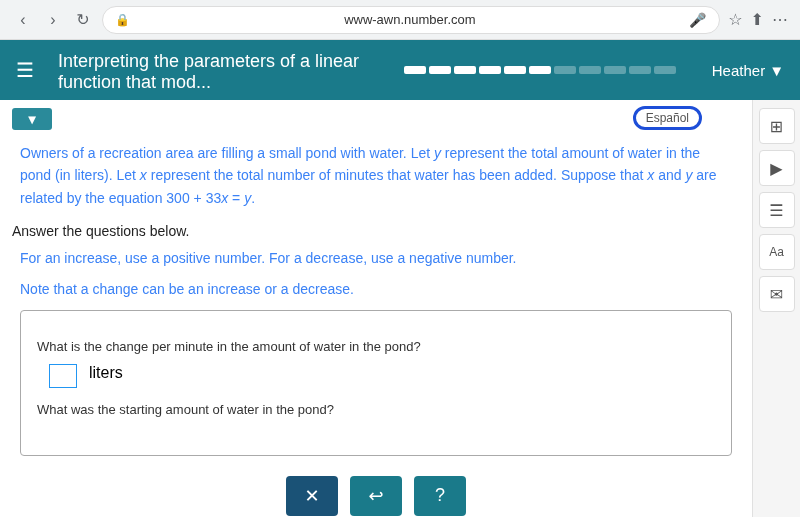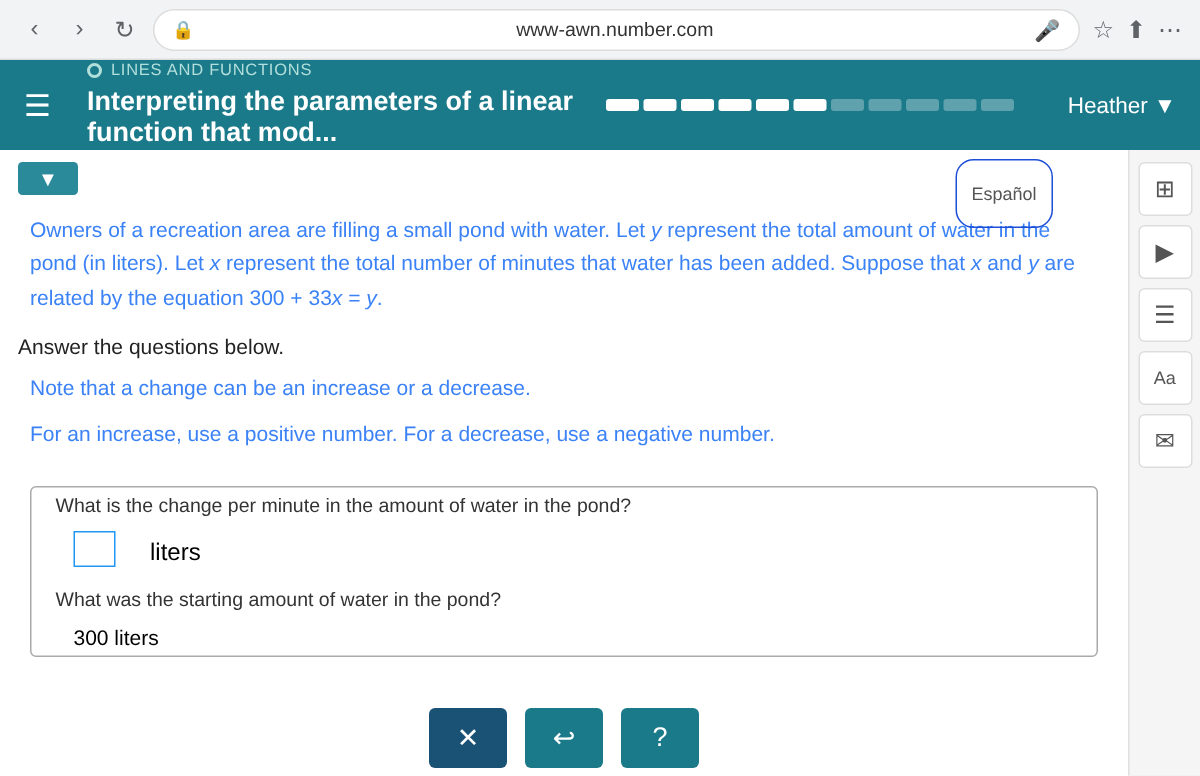--- a/index.html
+++ b/index.html
@@ -70,21 +70,21 @@
     }
     .circle-icon {
       width: 10px; height: 10px;
       border-radius: 50%;
       border: 2px solid #b2dfdb;
       display: inline-block;
     }
     .header-title {
       font-size: 18px;
       color: white;
-      font-weight: bold;
+      font-weight: normal;
       margin-top: 4px;
     }
     .progress-bar-area {
       display: flex;
       align-items: center;
       gap: 3px;
       padding: 0 20px;
     }
     .progress-segment {
       width: 22px; height: 8px;
@@ -124,23 +124,23 @@
       cursor: pointer;
       display: flex; align-items: center; justify-content: center;
       margin: 8px 0 8px 12px;
       border-radius: 3px;
     }
 
     .espanol-btn {
       position: absolute;
       top: 6px; right: 50px;
       background: none;
-      border: 1px solid #1d4ed8;
+      border: 3px solid #1d4ed8;
       border-radius: 12px;
-      padding: 15px 10px;
+      padding: 2px 10px;
       font-size: 12px;
       color: #555;
       cursor: pointer;
     }
 
     .problem-text {
       padding: 4px 20px 0 20px;
       font-size: 14px;
       line-height: 1.6;
       color: #3b82f6;
@@ -149,32 +149,32 @@
 
     .answer-section {
       padding: 6px 12px;
       font-size: 14px;
       color: #222;
     }
 
     .question-box {
       border: 1px solid #aaa;
       border-radius: 4px;
-      margin: 24px 20px;
-      padding: 4px 16px;
+      margin: 10px 20px;
+      padding: 28px 16px;
     }
     .question-label {
       font-size: 13px;
       color: #333;
       margin-bottom: 10px;
     }
     .answer-input-row {
       display: flex;
-      align-items: flex-end;
-      gap: 23px;
+      align-items: flex-start;
+      gap: 12px;
       margin-bottom: 14px;
       padding-left: 12px;
     }
     .answer-input {
       width: 28px; height: 24px;
       border: 1px solid #2196f3;
       background: white;
       outline: none;
       text-align: center;
       font-size: 14px;
@@ -244,24 +244,20 @@
     <button class="browser-action-btn">⬆</button>
     <button class="browser-action-btn">⋯</button>
   </div>
 </div>
 
 <div class="app-header">
   <button class="menu-btn">
     <span>☰</span>
   </button>
   <div class="header-content">
-    <div class="header-subtitle">
-      <span class="circle-icon"></span>
-      <span>LINES AND FUNCTIONS</span>
-    </div>
     <div class="header-title">Interpreting the parameters of a linear function that mod...</div>
   </div>
   <div class="progress-bar-area">
     <div class="progress-segment seg-filled"></div>
     <div class="progress-segment seg-filled"></div>
     <div class="progress-segment seg-filled"></div>
     <div class="progress-segment seg-filled"></div>
     <div class="progress-segment seg-filled"></div>
     <div class="progress-segment seg-filled"></div>
     <div class="progress-segment seg-empty"></div>
@@ -289,34 +285,33 @@
       <p>
         Owners of a recreation area are filling a small pond with water. Let <span class="var">y</span> represent the total amount of water in the pond (in liters). Let <span class="var">x</span> represent the total number of minutes that water has been added. Suppose that <span class="var">x</span> and <span class="var">y</span> are related by the equation 300 + 33<span class="var">x</span> = <span class="var">y</span>.
       </p>
     </div>
 
     <div class="answer-section">
       <p>Answer the questions below.</p>
     </div>
 
     <div class="problem-text" style="padding-top:2px;">
+      <p>For an increase, use a positive number. For a decrease, use a negative number.</p>
       <p>Note that a change can be an increase or a decrease.</p>
-      <p>For an increase, use a positive number. For a decrease, use a negative number.</p>
     </div>
 
     <div class="question-box">
 
       <div class="question-label">What is the change per minute in the amount of water in the pond?</div>
       <div class="answer-input-row">
         <input class="answer-input" type="text" value="" style="">
         <span>liters</span>
       </div>
 
       <div class="question-label">What was the starting amount of water in the pond?</div>
-      <div class="answer-static">300 liters</div>
     </div>
 
     <div class="action-buttons">
       <button class="action-btn btn-clear">✕</button>
       <button class="action-btn btn-undo">↩</button>
       <button class="action-btn btn-help">?</button>
     </div>
 
   </div>
 

